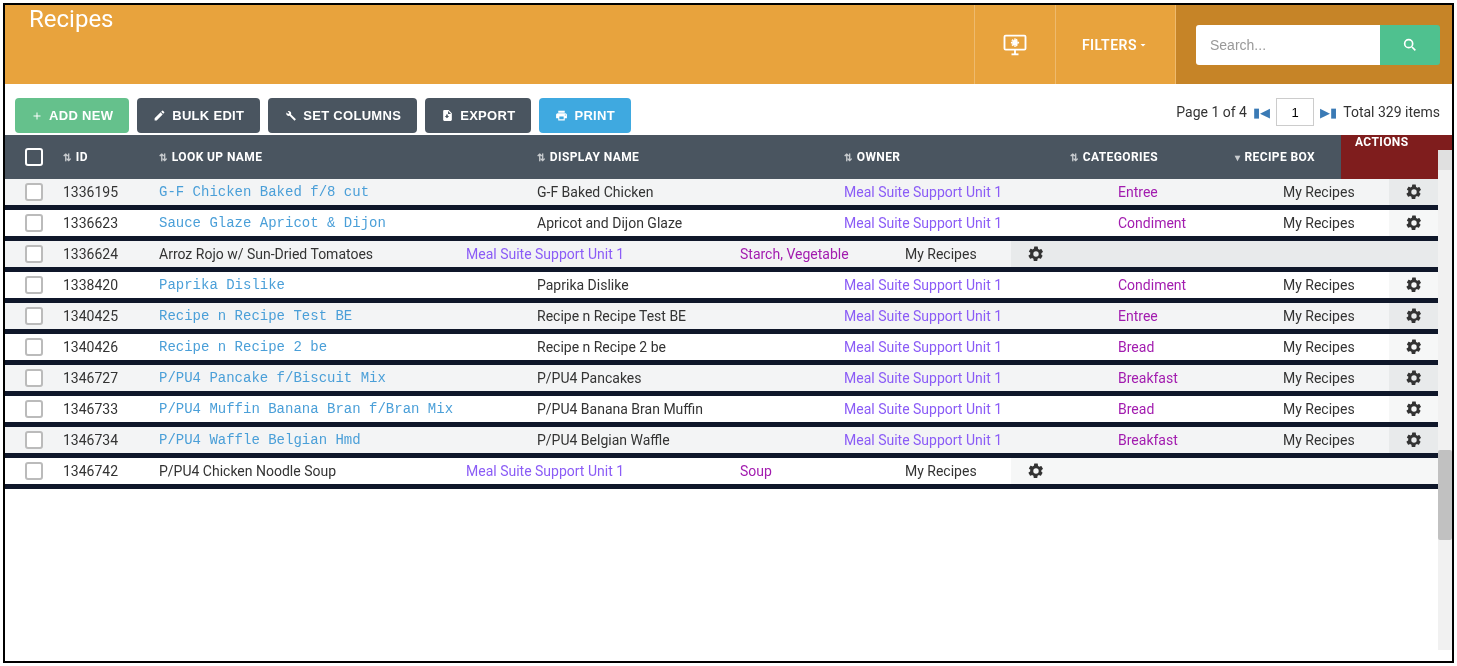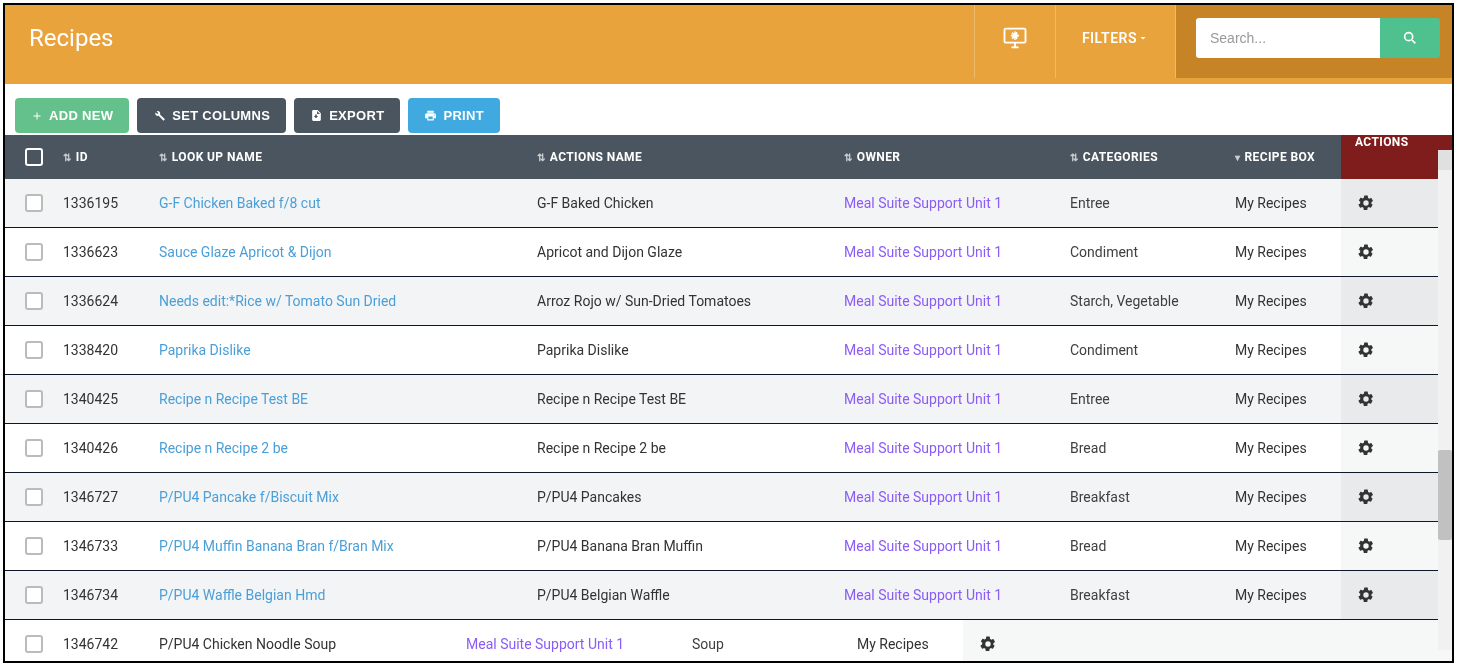--- a/index.html
+++ b/index.html
@@ -1,19 +1,19 @@
 <!DOCTYPE html>
 <html><head>
 <meta charset="utf-8">
 <style>
 * { margin: 0; padding: 0; box-sizing: border-box; }
 body { font-family: -apple-system, BlinkMacSystemFont, "Segoe UI", Roboto, Arial, sans-serif; background: #fff; padding: 3px; }
 .frame { border: 2px solid #000; width: 1451px; height: 660px; overflow: hidden; position: relative; }
 
-.header-bar { background: #e8a33d; height: 79px; display: flex; align-items: center; padding: 0 0 13px 24px; }
+.header-bar { background: #e8a33d; height: 79px; display: flex; padding: 0 0 13px 24px; }
 .page-title { color: #fff; font-size: 24px; font-weight: 400; flex: 1; }
 .header-icon-box { width: 82px; height: 79px; display: flex; align-items: center; justify-content: center; border-left: 1px solid rgba(255,255,255,0.25); border-right: 1px solid rgba(255,255,255,0.25); cursor: pointer; }
 .filters-box { padding: 0 26px; height: 79px; display: flex; align-items: center; color: #fff; font-weight: 600; font-size: 14px; letter-spacing: 0.5px; cursor: pointer; border-right: 1px solid rgba(255,255,255,0.25); }
 .search-wrap { background: #c68427; padding: 12px 12px 12px 20px; display: flex; align-items: center; height: 79px; }
 .search-input { border: none; padding: 0 14px; height: 40px; width: 184px; font-size: 14px; outline: none; background: #fff; color: #333; border-radius: 3px 0 0 3px; }
 .search-input::placeholder { color: #999; }
 .search-btn { background: #4fc18f; border: none; height: 40px; width: 60px; display: flex; align-items: center; justify-content: center; cursor: pointer; border-radius: 0 3px 3px 0; }
 
 .toolbar-row { display: flex; align-items: flex-start; padding: 14px 12px 2px 10px; gap: 8px; }
 .btn { border: none; border-radius: 4px; padding: 10px 16px; font-size: 13px; font-weight: 600; letter-spacing: 0.3px; color: #fff; cursor: pointer; display: inline-flex; align-items: center; gap: 6px; }
@@ -31,30 +31,30 @@
 .th-id { width: 96px; }
 .th-lookup { width: 378px; }
 .th-display { width: 307px; }
 .th-owner { width: 226px; }
 .th-cat { width: 165px; }
 .th-box { width: 106px; }
 .th-act { flex: 1; background: #7f1d1d; height: 100%; display: flex; padding-left: 14px; }
 .th-lbl { display: flex; align-items: center; gap: 4px; cursor: pointer; }
 .sort-icon { font-size: 10px; opacity: 0.7; }
 
-.row { display: flex; align-items: center; height: 49px; font-size: 14px; border-bottom: 1px solid #0f172a; }
+.row { display: flex; align-items: center; height: 31px; font-size: 14px; border-bottom: 5px solid #0f172a; }
 .row:nth-child(odd) { background: #f3f4f5; }
 .row:nth-child(even) { background: #fff; }
 .td-chk { width: 58px; display: flex; align-items: center; justify-content: center; }
 .td-id { width: 96px; color: #333; }
-.td-lookup { width: 378px; }
+.td-lookup { width: 378px; font-family: Liberation Mono, monospace; }
 .link { color: #4a9fd8; cursor: pointer; }
 .td-display { width: 307px; color: #333; }
 .td-owner { width: 226px; color: #8b5cf6; }
-.td-cat { width: 165px; color: #404040; }
+.td-cat { width: 165px; color: #a21caf; margin-left: 48px; }
 .td-box { width: 106px; color: #333; }
 .td-act { flex: 1; background: rgba(0,0,0,0.03); height: 100%; display: flex; align-items: center; padding-left: 16px; }
 .row:nth-child(odd) .td-act { background: #e8eaeb; }
 .row:nth-child(even) .td-act { background: #f6f7f7; }
 
 .chk { width: 18px; height: 18px; border: 2px solid #bbb; border-radius: 3px; background: #fff; cursor: pointer; }
 .chk-head { border-color: #fff; background: transparent; }
 
 .gear { width: 18px; height: 18px; cursor: pointer; }
 
@@ -99,55 +99,68 @@
 
   <div class="toolbar-row">
     <button class="btn btn-green">
       <svg width="12" height="12" viewBox="0 0 24 24" fill="#fff">
           <path d="M11 5h2v14h-2z M5 11h14v2H5z"></path>
         </svg>
       <span>ADD NEW</span>
     </button>
     <button class="btn btn-dark">
       <svg width="13" height="13" viewBox="0 0 24 24" fill="#fff">
+          <path d="M3 17.25V21h3.75L17.81 9.94l-3.75-3.75L3 17.25zM20.71 7.04a1 1 0 0 0 0-1.41l-2.34-2.34a1 1 0 0 0-1.41 0l-1.83 1.83 3.75 3.75 1.83-1.83z"></path>
+        </svg>
+      <span>BULK EDIT</span>
+    </button>
+    <button class="btn btn-dark">
+      <svg width="13" height="13" viewBox="0 0 24 24" fill="#fff">
           <path d="M22 19l-9-9c.6-1.6.3-3.5-1-4.8-1.4-1.4-3.5-1.7-5.2-.9l3 3-2.1 2.1-3-3c-.8 1.7-.5 3.8.9 5.2 1.3 1.3 3.2 1.6 4.8 1l9 9 2.6-2.6z"></path>
         </svg>
       <span>SET COLUMNS</span>
     </button>
     <button class="btn btn-dark">
       <svg width="13" height="13" viewBox="0 0 24 24" fill="#fff">
           <path d="M14 2H6a2 2 0 0 0-2 2v16a2 2 0 0 0 2 2h12a2 2 0 0 0 2-2V8l-6-6zM13 9V3.5L18.5 9H13zm-2 8l-4-4h2.5V10h3v3H15l-4 4z"></path>
         </svg>
       <span>EXPORT</span>
     </button>
     <button class="btn btn-blue">
       <svg width="13" height="13" viewBox="0 0 24 24" fill="#fff">
           <path d="M19 8H5c-1.66 0-3 1.34-3 3v6h4v4h12v-4h4v-6c0-1.66-1.34-3-3-3zm-3 11H8v-5h8v5zm3-7c-.55 0-1-.45-1-1s.45-1 1-1 1 .45 1 1-.45 1-1 1zm-1-9H6v4h12V3z"></path>
         </svg>
       <span>PRINT</span>
     </button>
     <div class="spacer"></div>
+    <div class="paginator">
+      <span>Page 1 of 4</span>
+      <span class="arrow-nav">▮◀</span>
+      <input class="page-input" value="1" style="">
+      <span class="arrow-nav">▶▮</span>
+      <span>Total 329 items</span>
+    </div>
   </div>
 
   <div class="table-wrap">
     <div class="table-head">
       <div class="th-chk">
           <div class="chk chk-head"></div>
         </div>
       <div class="th-id th-lbl">
           <span class="sort-icon">⇅</span>
           <span>ID</span>
         </div>
       <div class="th-lookup th-lbl">
           <span class="sort-icon">⇅</span>
           <span>LOOK UP NAME</span>
         </div>
       <div class="th-display th-lbl">
           <span class="sort-icon">⇅</span>
-          <span>ACTIONS NAME</span>
+          <span>DISPLAY NAME</span>
         </div>
       <div class="th-owner th-lbl">
           <span class="sort-icon">⇅</span>
           <span>OWNER</span>
         </div>
       <div class="th-cat th-lbl">
           <span class="sort-icon">⇅</span>
           <span>CATEGORIES</span>
         </div>
       <div class="th-box th-lbl">
@@ -193,21 +206,20 @@
                 <path d="M19.14 12.94c.04-.3.06-.61.06-.94 0-.32-.02-.64-.07-.94l2.03-1.58a.5.5 0 0 0 .12-.64l-1.92-3.32a.5.5 0 0 0-.61-.22l-2.39.96a7.03 7.03 0 0 0-1.62-.94l-.36-2.54A.5.5 0 0 0 13.9 2h-3.84a.5.5 0 0 0-.49.42l-.36 2.54c-.59.24-1.13.56-1.62.94l-2.39-.96a.5.5 0 0 0-.61.22L2.67 8.48a.5.5 0 0 0 .12.64l2.03 1.58c-.5.3-.7.62-.7.94 0 .33.02.64.06.94l-2.03 1.58a.5.5 0 0 0-.12.64l1.92 3.32c.14.24.43.34.61.22l2.39-.96c.49.38 1.03.7 1.62.94l.36 2.54c.4.24.25.42.49.42h3.84c.24 0 .45-.18.49-.42l.36-2.54c.59-.24 1.13-.56 1.62-.94l2.39.96c.18.12.47.02.61-.22l1.92-3.32a.5.5 0 0 0-.12-.64l-2.03-1.58zM12 15.6A3.6 3.6 0 1 1 12 8.4a3.6 3.6 0 0 1 0 7.2z"></path>
               </svg>
             </span>
           </div>
         </div>
         <div class="row">
           <div class="td-chk">
             <div class="chk"></div>
           </div>
           <div class="td-id">1336624</div>
-          <div class="td-lookup"><span class="link">Needs edit:*Rice w/ Tomato Sun Dried</span></div>
           <div class="td-display">Arroz Rojo w/ Sun-Dried Tomatoes</div>
           <div class="td-owner">Meal Suite Support Unit 1</div>
           <div class="td-cat">Starch, Vegetable</div>
           <div class="td-box">My Recipes</div>
           <div class="td-act">
             <span>
               <svg class="gear" viewBox="0 0 24 24" fill="#333">
                 <path d="M19.14 12.94c.04-.3.06-.61.06-.94 0-.32-.02-.64-.07-.94l2.03-1.58a.5.5 0 0 0 .12-.64l-1.92-3.32a.5.5 0 0 0-.61-.22l-2.39.96a7.03 7.03 0 0 0-1.62-.94l-.36-2.54A.5.5 0 0 0 13.9 2h-3.84a.5.5 0 0 0-.49.42l-.36 2.54c-.59.24-1.13.56-1.62.94l-2.39-.96a.5.5 0 0 0-.61.22L2.67 8.48a.5.5 0 0 0 .12.64l2.03 1.58c-.5.3-.7.62-.7.94 0 .33.02.64.06.94l-2.03 1.58a.5.5 0 0 0-.12.64l1.92 3.32c.14.24.43.34.61.22l2.39-.96c.49.38 1.03.7 1.62.94l.36 2.54c.4.24.25.42.49.42h3.84c.24 0 .45-.18.49-.42l.36-2.54c.59-.24 1.13-.56 1.62-.94l2.39.96c.18.12.47.02.61-.22l1.92-3.32a.5.5 0 0 0-.12-.64l-2.03-1.58zM12 15.6A3.6 3.6 0 1 1 12 8.4a3.6 3.6 0 0 1 0 7.2z"></path>
               </svg>
             </span>

